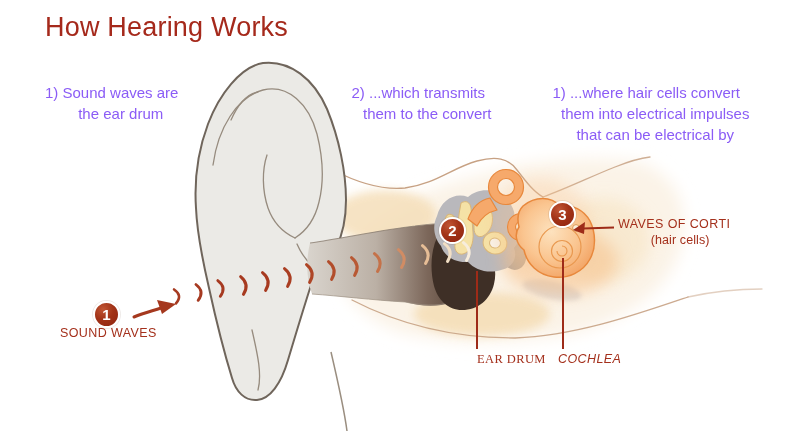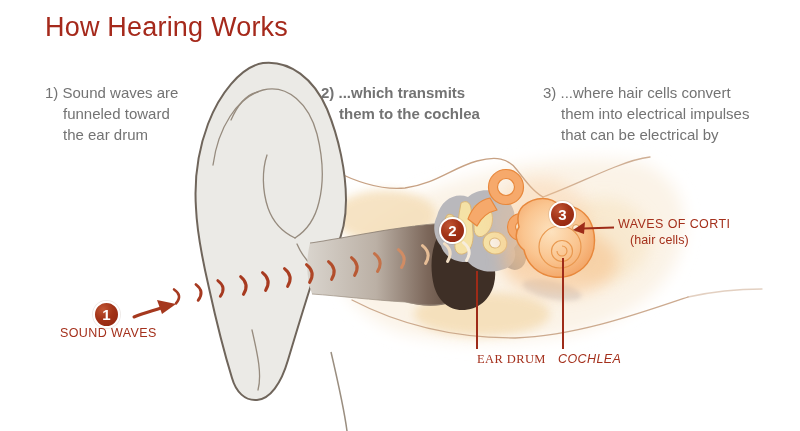--- a/index.html
+++ b/index.html
@@ -1,32 +1,32 @@
 <!DOCTYPE html>
 <html><head>
 <meta charset="utf-8">
 <style>
   html,body{margin:0;padding:0;background:#fff;}
   .stage{
     position:relative;width:800px;height:431px;background:#ffffff;
-    font-family:"Liberation Sans",sans-serif;overflow:hidden;
+    font-family:"Liberation Sans",sans-serif;overflow:hidden;text-align:center;
   }
   .stage svg{position:absolute;left:0;top:0;}
   .title{
     position:absolute;left:45px;top:12px;
     font-size:27px;letter-spacing:.2px;color:#A5291B;font-weight:400;
     white-space:nowrap;
   }
   .step{
-    position:absolute;font-size:15px;line-height:21px;color:#737373;
+    position:absolute;font-size:15px;line-height:21px;color:#8b5cf6;
   }
   .step-line{display:block;white-space:nowrap;padding-left:18px;}
   .step-line:first-child{padding-left:0;}
   .step-1{left:45px;top:82px;}
-  .step-2{left:321px;top:82px;font-weight:bold;}
+  .step-2{left:345px;top:82px;}
   .step-3{left:543px;top:82px;}
   .anat-label{
     position:absolute;color:#A4301C;font-size:12.5px;letter-spacing:.4px;
     white-space:nowrap;
   }
   .lbl-sound-waves{left:60px;top:326px;}
   .lbl-ear-drum{left:477px;top:352px;font-family:Liberation Serif, serif;}
   .lbl-cochlea{left:558px;top:352px;font-style:italic;}
   .lbl-organ{left:618px;top:216px;line-height:16px;}
   .lbl-organ .sub{letter-spacing:.1px;margin-left:12px;}
@@ -180,29 +180,28 @@
       <path d="M563,258 L563,349" stroke-width="2"></path>
       <path d="M583,228.5 L614,227.5" stroke-width="2.2"></path>
       <polygon points="573,230 585,222 584,234" fill="#9E2B18" stroke="none"></polygon>
     </g>
   </svg>
 
   <div class="title">How Hearing Works</div>
 
   <div class="step step-1">
       <span class="step-line">1) Sound waves are</span>
-      <span class="step-line">funneled toward</span>
       <span class="step-line">the ear drum</span>
     </div>
   <div class="step step-2">
       <span class="step-line">2) ...which transmits</span>
-      <span class="step-line">them to the cochlea</span>
+      <span class="step-line">them to the convert</span>
     </div>
   <div class="step step-3">
-      <span class="step-line">3) ...where hair cells convert</span>
+      <span class="step-line">1) ...where hair cells convert</span>
       <span class="step-line">them into electrical impulses</span>
       <span class="step-line">that can be electrical by</span>
     </div>
 
   <div class="badge badge-1">1</div>
   <div class="badge badge-2">2</div>
   <div class="badge badge-3">3</div>
 
   <div class="anat-label lbl-sound-waves">SOUND WAVES</div>
   <div class="anat-label lbl-ear-drum">EAR DRUM</div>

